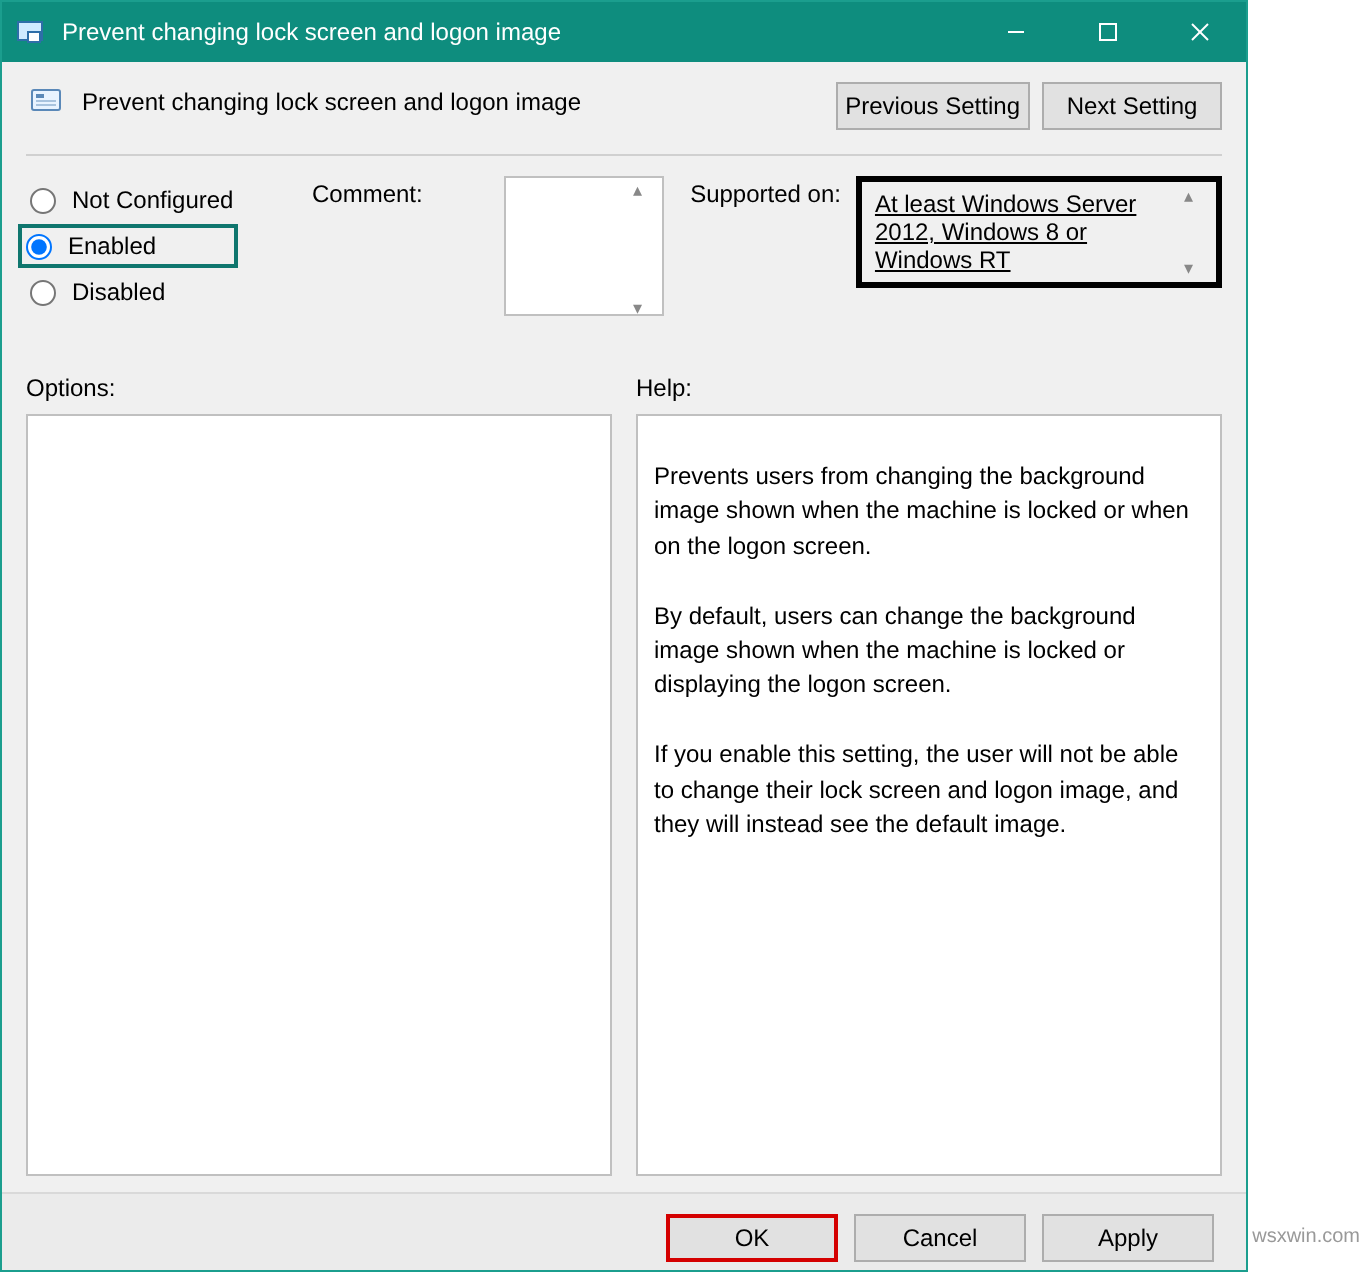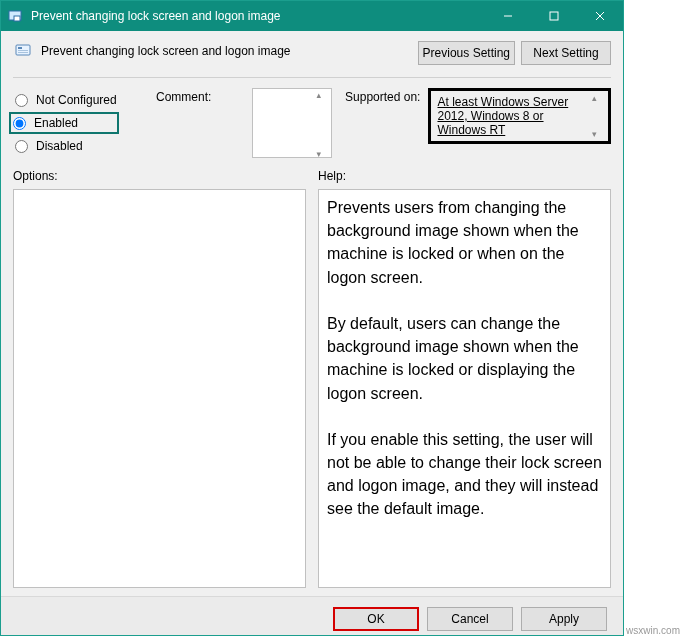--- a/index.html
+++ b/index.html
@@ -120,54 +120,54 @@
     position: relative;
     font-size: 12px;
     text-decoration: underline;
   }
   .scroll-hint {
     position: absolute; right: 2px; top: 2px; bottom: 2px; width: 14px;
     display: flex; flex-direction: column; justify-content: space-between;
     color: #888; font-size: 9px;
     pointer-events: none;
   }
-  .labels-row { display: flex; gap: 12px; }
+  .labels-row { display: flex; margin-top: 18px; gap: 12px; }
   .labels-row > div { flex: 1 1 0; font-size: 12px; }
   .lower {
     display: flex;
     gap: 12px;
     flex: 1 1 auto;
     margin-top: 6px;
     min-height: 0;
   }
   .panel {
     flex: 1 1 0;
     background: #fff;
     border: 1px solid #c0c0c0;
-    padding: 6px 8px;
-    font-size: 16px;
+    padding: 22px 8px;
+    font-size: 12px;
     line-height: 1.45;
     overflow: auto;
     position: relative;
   }
   .footer-bar {
     display: flex;
     justify-content: flex-end;
     gap: 8px;
     padding: 10px 4px 4px 4px;
     background: #EBEBEB;
     border-top:1px solid #d9d9d9;
     margin: 8px -12px -8px -12px;
     padding-right: 16px;
   }
   .btn.ok-btn { border: 2px solid #d40000; min-width: 86px; padding: 3px 20px;}
   .btn.plain { min-width: 86px; }
   .watermark {
     position: absolute;
-    right: 6px; bottom: 0;
+    right: 6px; bottom: 12px;
     font-size: 10px; color: #999;
     pointer-events: none;
   }
   
   svg { display: block; }
 </style>
 </head>
 <body>
 
 <div class="window">

